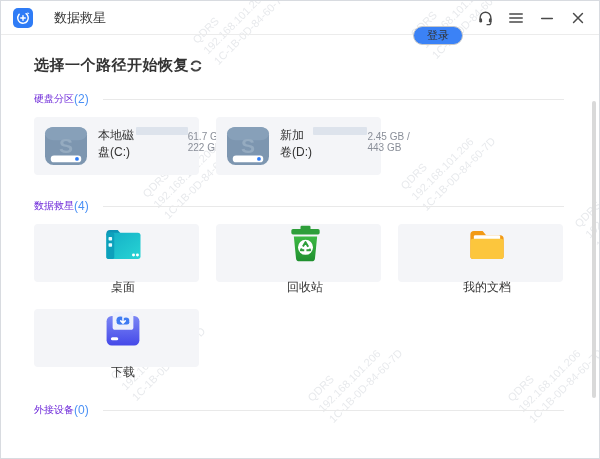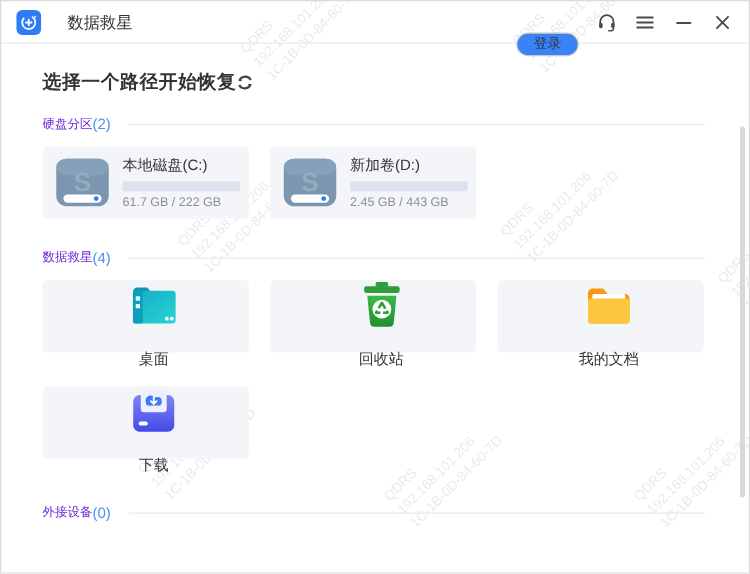--- a/index.html
+++ b/index.html
@@ -43,21 +43,21 @@
   .sec-count { font-size:12px; color:#4a90f5; }
   .sec-line { flex:1; height:1px; background:#e9e9e9; margin-left:14px; }
   .cards-row { display:flex; gap:17px; margin-top:11px; }
   .card {
     width:165px; height:58px; background:#f4f5f8; border-radius:4px;
     display:flex; align-items:center; cursor:pointer;
   }
   
   .disk-card { padding-left:9px; gap:9px; }
   .disk-icon { width:46px; height:42px; flex:0 0 auto; }
-  .disk-info { display:flex; flex-direction:column; }
+  .disk-info { display:flex; flex-direction:row; }
   .disk-name { font-size:12px; color:#333; margin-bottom:4px; }
   .disk-bar { width:94px; height:8px; background:#dde3ec; border-radius:1px; overflow:hidden; }
   .disk-bar-fill { height:100%; background:#2d7ff0; }
   .disk-usage { font-size:10px; color:#8a8f99; margin-top:4px; }
   
   .loc-card { padding-left:13px; gap:15px;flex-direction:column; }
   .loc-icon { width:42px; height:40px; flex:0 0 auto; display:inline-flex; align-items:center; justify-content:center; }
   .loc-label { font-size:12px; color:#333; }
   .ext-header { margin-top:27px; }
   

